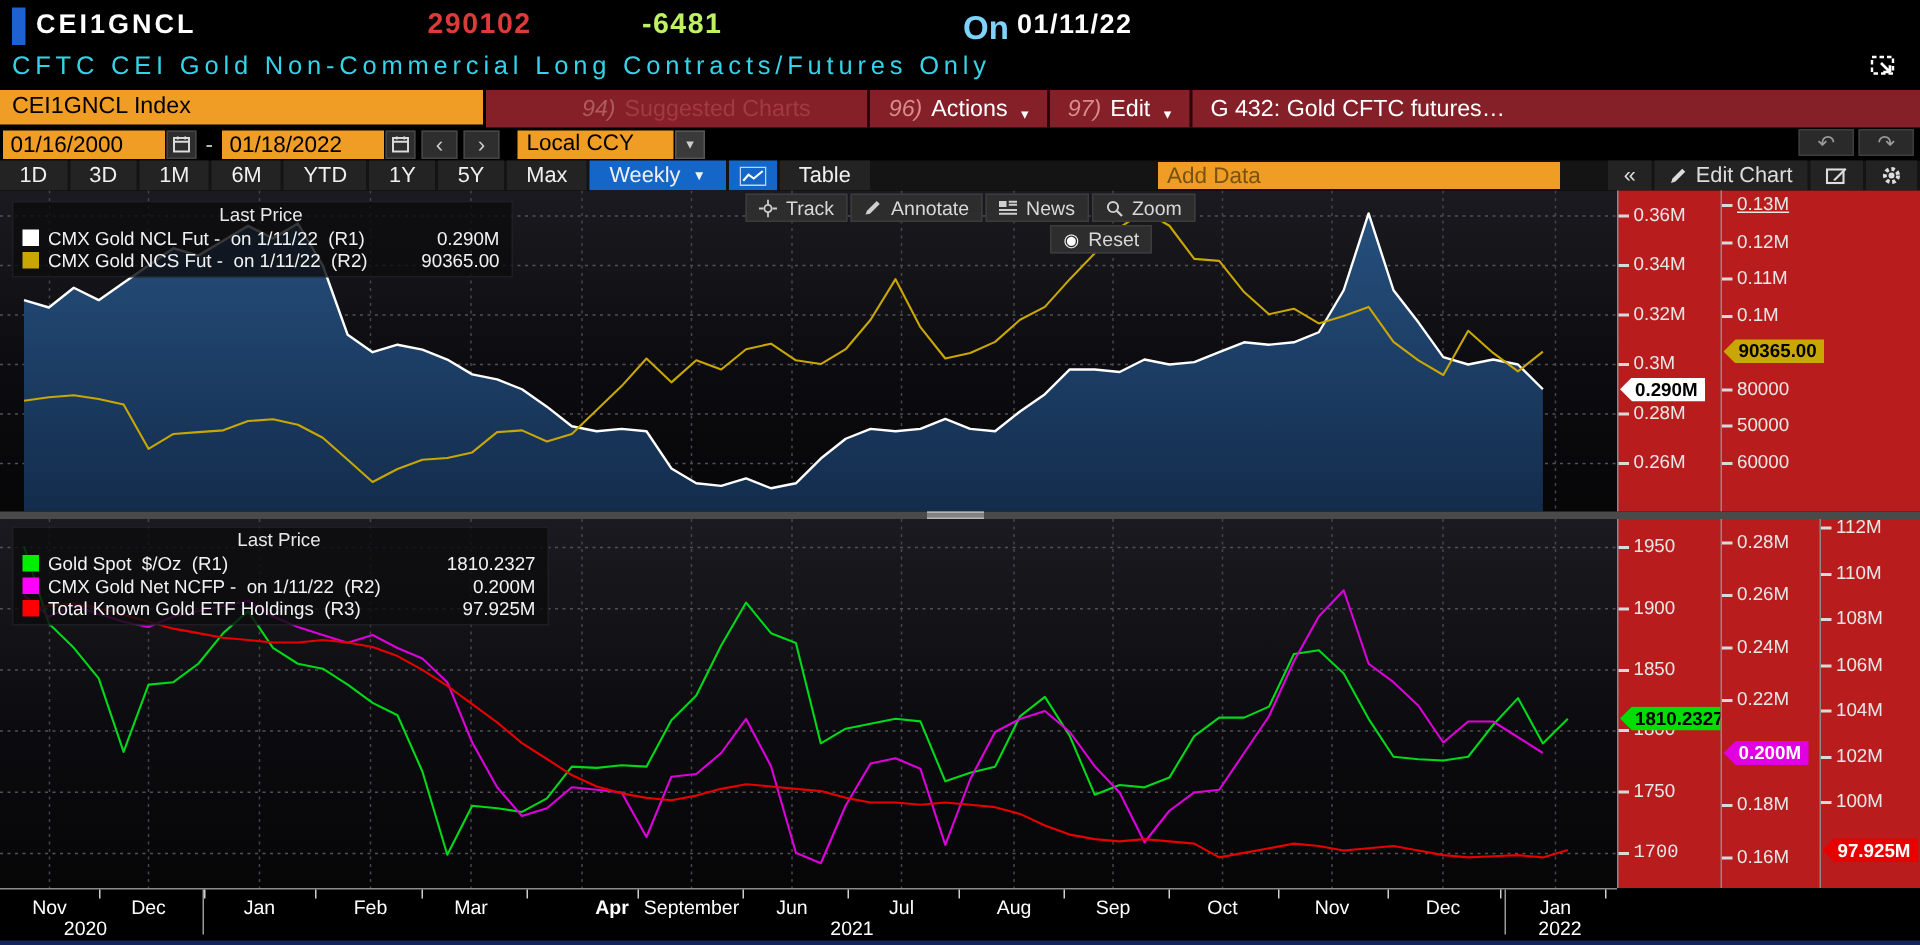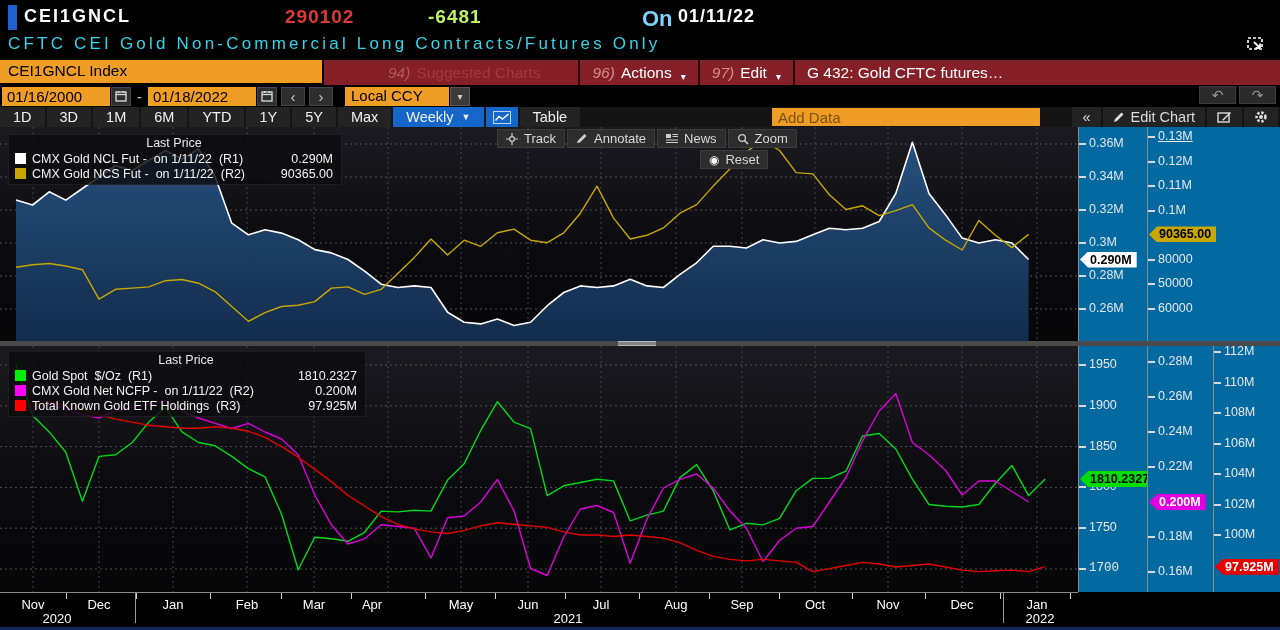--- a/index.html
+++ b/index.html
@@ -63,21 +63,21 @@
 
   
   .chart{position:absolute;top:127px;left:0;width:1280px;height:503px;background:#000;}
   .panel{position:absolute;left:0;width:1280px;}
   .panel svg.plot{position:absolute;left:0;top:0;background:linear-gradient(180deg,#1a1a20 0%,#0c0c10 55%,#060607 100%);}
   #panel1{top:0;height:214px;}
   #panel2{top:219px;height:246px;}
   .divider{position:absolute;top:214px;left:0;width:1280px;height:5px;background:#4a4a4a;}
   .divider .handle{position:absolute;left:618px;top:0;width:38px;height:5px;background:#828282;
                    border-top:1px solid #b5b5b5;border-bottom:1px solid #b5b5b5;box-sizing:border-box;}
-  .axis-col{position:absolute;top:0;border-left:1px solid #8a8a8a;background:#0369a1;}
+  .axis-col{position:absolute;top:0;border-left:1px solid #8a8a8a;background:#b91c1c;}
   .tickdash{position:absolute;left:0;width:7px;height:2px;background:#d9d9d9;}
   .ticklabel{position:absolute;left:10px;color:#e6e6e6;font-size:12.5px;white-space:nowrap;}
   .badge{position:absolute;left:1px;height:16px;line-height:16px;font-size:12.5px;font-weight:bold;
          padding:0 5px 0 10px;clip-path:polygon(0 50%,8px 0,100% 0,100% 100%,8px 100%);white-space:nowrap;}
 
   .legend{position:absolute;background:rgba(12,12,15,0.82);border:1px solid rgba(80,80,90,0.25);
           padding:1px 8px 3px 6px;z-index:5;}
   .legend .ltitle{text-align:center;color:#e8e8e8;font-size:12.5px;margin-bottom:1px;}
   .lrow{display:flex;align-items:center;height:15px;font-size:12.5px;color:#f2f2f2;white-space:pre;}
   .lswatch{width:11px;height:11px;margin-right:6px;flex:0 0 auto;}
@@ -425,22 +425,22 @@
         <div class="xtick" style="left: 778.5px;"></div>
         <div class="xtick" style="left: 851.5px;"></div>
         <div class="xtick" style="left: 925px;"></div>
         <div class="xtick" style="left: 999.5px;"></div>
         <div class="xtick" style="left: 1070px;"></div>
         <div class="xmonth" style="left: 33px;">Nov</div>
         <div class="xmonth" style="left: 99px;">Dec</div>
         <div class="xmonth" style="left: 173px;">Jan</div>
         <div class="xmonth" style="left: 247px;">Feb</div>
         <div class="xmonth" style="left: 314px;">Mar</div>
-        <div class="xmonth" style="left: 372px;">Apr</div>
-        <div class="xmonth" style="left: 461px;">May</div>
+        <div class="xmonth" style="left: 408px; font-weight: bold;">Apr</div>
+        <div class="xmonth" style="left: 461px;">September</div>
         <div class="xmonth" style="left: 528px;">Jun</div>
         <div class="xmonth" style="left: 601px;">Jul</div>
         <div class="xmonth" style="left: 676px;">Aug</div>
         <div class="xmonth" style="left: 742px;">Sep</div>
         <div class="xmonth" style="left: 815px;">Oct</div>
         <div class="xmonth" style="left: 888px;">Nov</div>
         <div class="xmonth" style="left: 962px;">Dec</div>
         <div class="xmonth" style="left: 1037px;">Jan</div>
         <div class="xyear" style="left: 57px;">2020</div>
         <div class="xyear" style="left: 568px;">2021</div>

